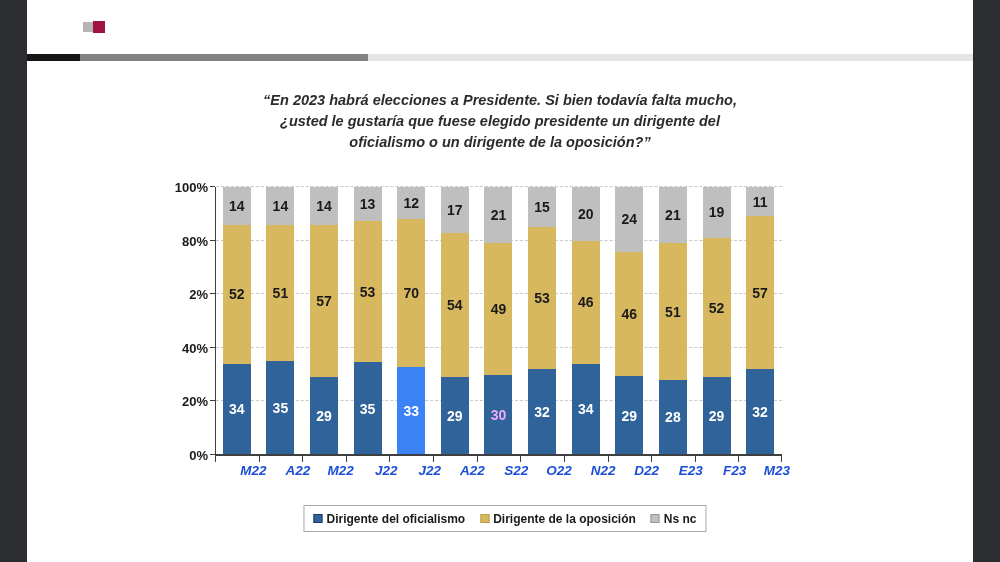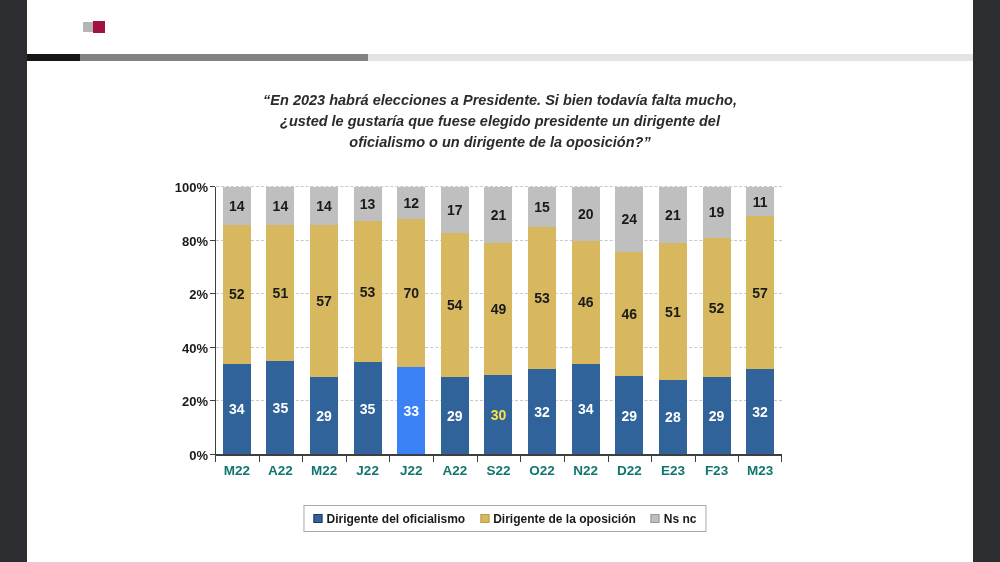--- a/index.html
+++ b/index.html
@@ -48,22 +48,22 @@
   .xtick { position:absolute; bottom:-7px; width:1px; height:6px; background:#3F3F3F; z-index:3; }
   .slots { position:absolute; left:0; top:0; width:100%; height:100%; display:flex; z-index:2; }
   .slot { flex:1; position:relative; }
   .bar {
     position:absolute; left:50%; transform:translateX(-50%); bottom:0;
     width:28px; height:100%; display:flex; flex-direction:column;
   }
   .segment { display:flex; align-items:center; justify-content:center; overflow:hidden; }
   .seglab { font-size:14px; font-weight:700; }
   .xlab {
-    position:absolute; top:calc(100% + 8px); left:-8px; right:-8px; text-align:center;
-    font-size:13.5px; font-weight:700; color:#0f766e;
+    position:absolute; top:calc(100% + 8px); left:-8px; right:-8px; text-align:right;
+    font-size:13.5px; font-weight:700; color:#1d4ed8;font-style:italic;
   }
 
   .legend {
     position:absolute; top:505px; left:505px; transform:translateX(-50%);
     height:27px; display:inline-flex; align-items:center; gap:15px;
     padding:0 9px; border:1px solid #A9A9A9; background:#FFFFFF; white-space:nowrap;
   }
   .legend-item { display:flex; align-items:center; gap:4px; font-size:12px; font-weight:700; color:#1A1A1A; }
   .marker { width:9px; height:9px; border:1px solid transparent; }
 </style>
@@ -189,21 +189,21 @@
       </div>
       <div class="slot">
         <div class="bar">
           <div class="segment" style="height: 21%; background: rgb(191, 191, 191);">
             <span class="seglab" style="color: rgb(26, 26, 26);">21</span>
           </div>
           <div class="segment" style="height: 49%; background: rgb(216, 184, 95);">
             <span class="seglab" style="color: rgb(26, 26, 26);">49</span>
           </div>
           <div class="segment" style="height: 30%; background: rgb(47, 99, 153);">
-            <span class="seglab" style="color: #fde047;">30</span>
+            <span class="seglab" style="color: #f0abfc;">30</span>
           </div>
         </div>
         <div class="xlab">S22</div>
       </div>
       <div class="slot">
         <div class="bar">
           <div class="segment" style="height: 15%; background: rgb(191, 191, 191);">
             <span class="seglab" style="color: rgb(26, 26, 26);">15</span>
           </div>
           <div class="segment" style="height: 53%; background: rgb(216, 184, 95);">

